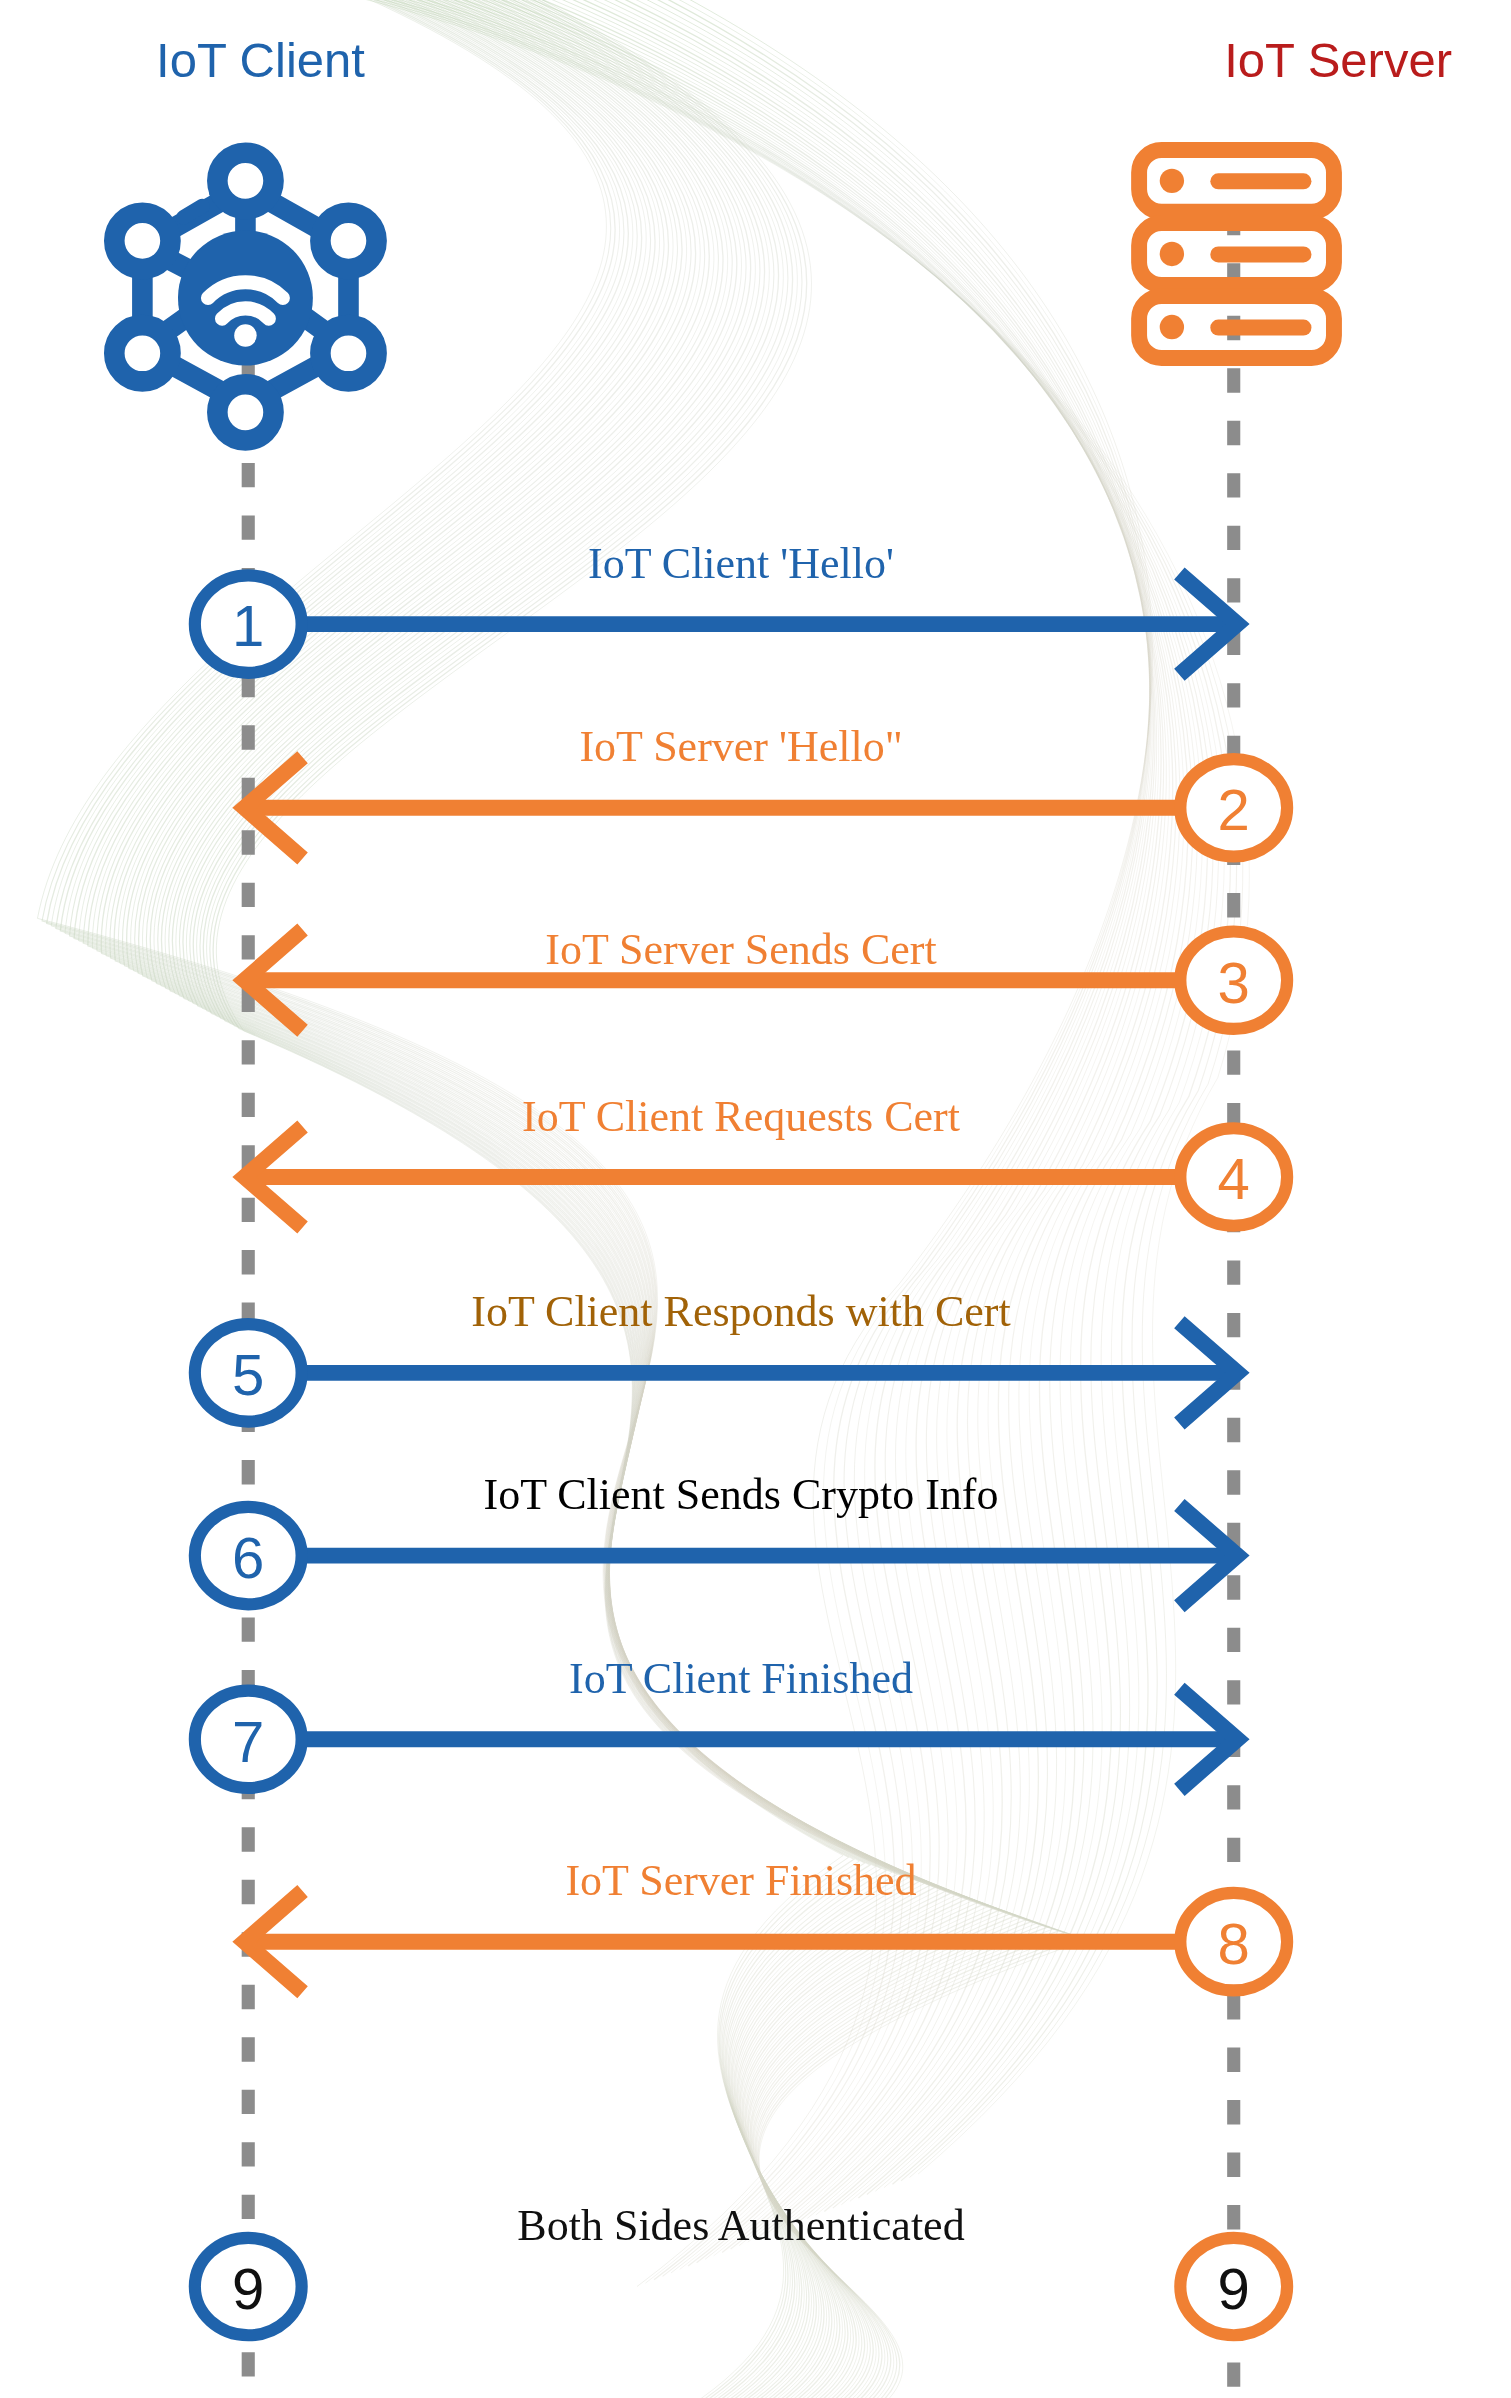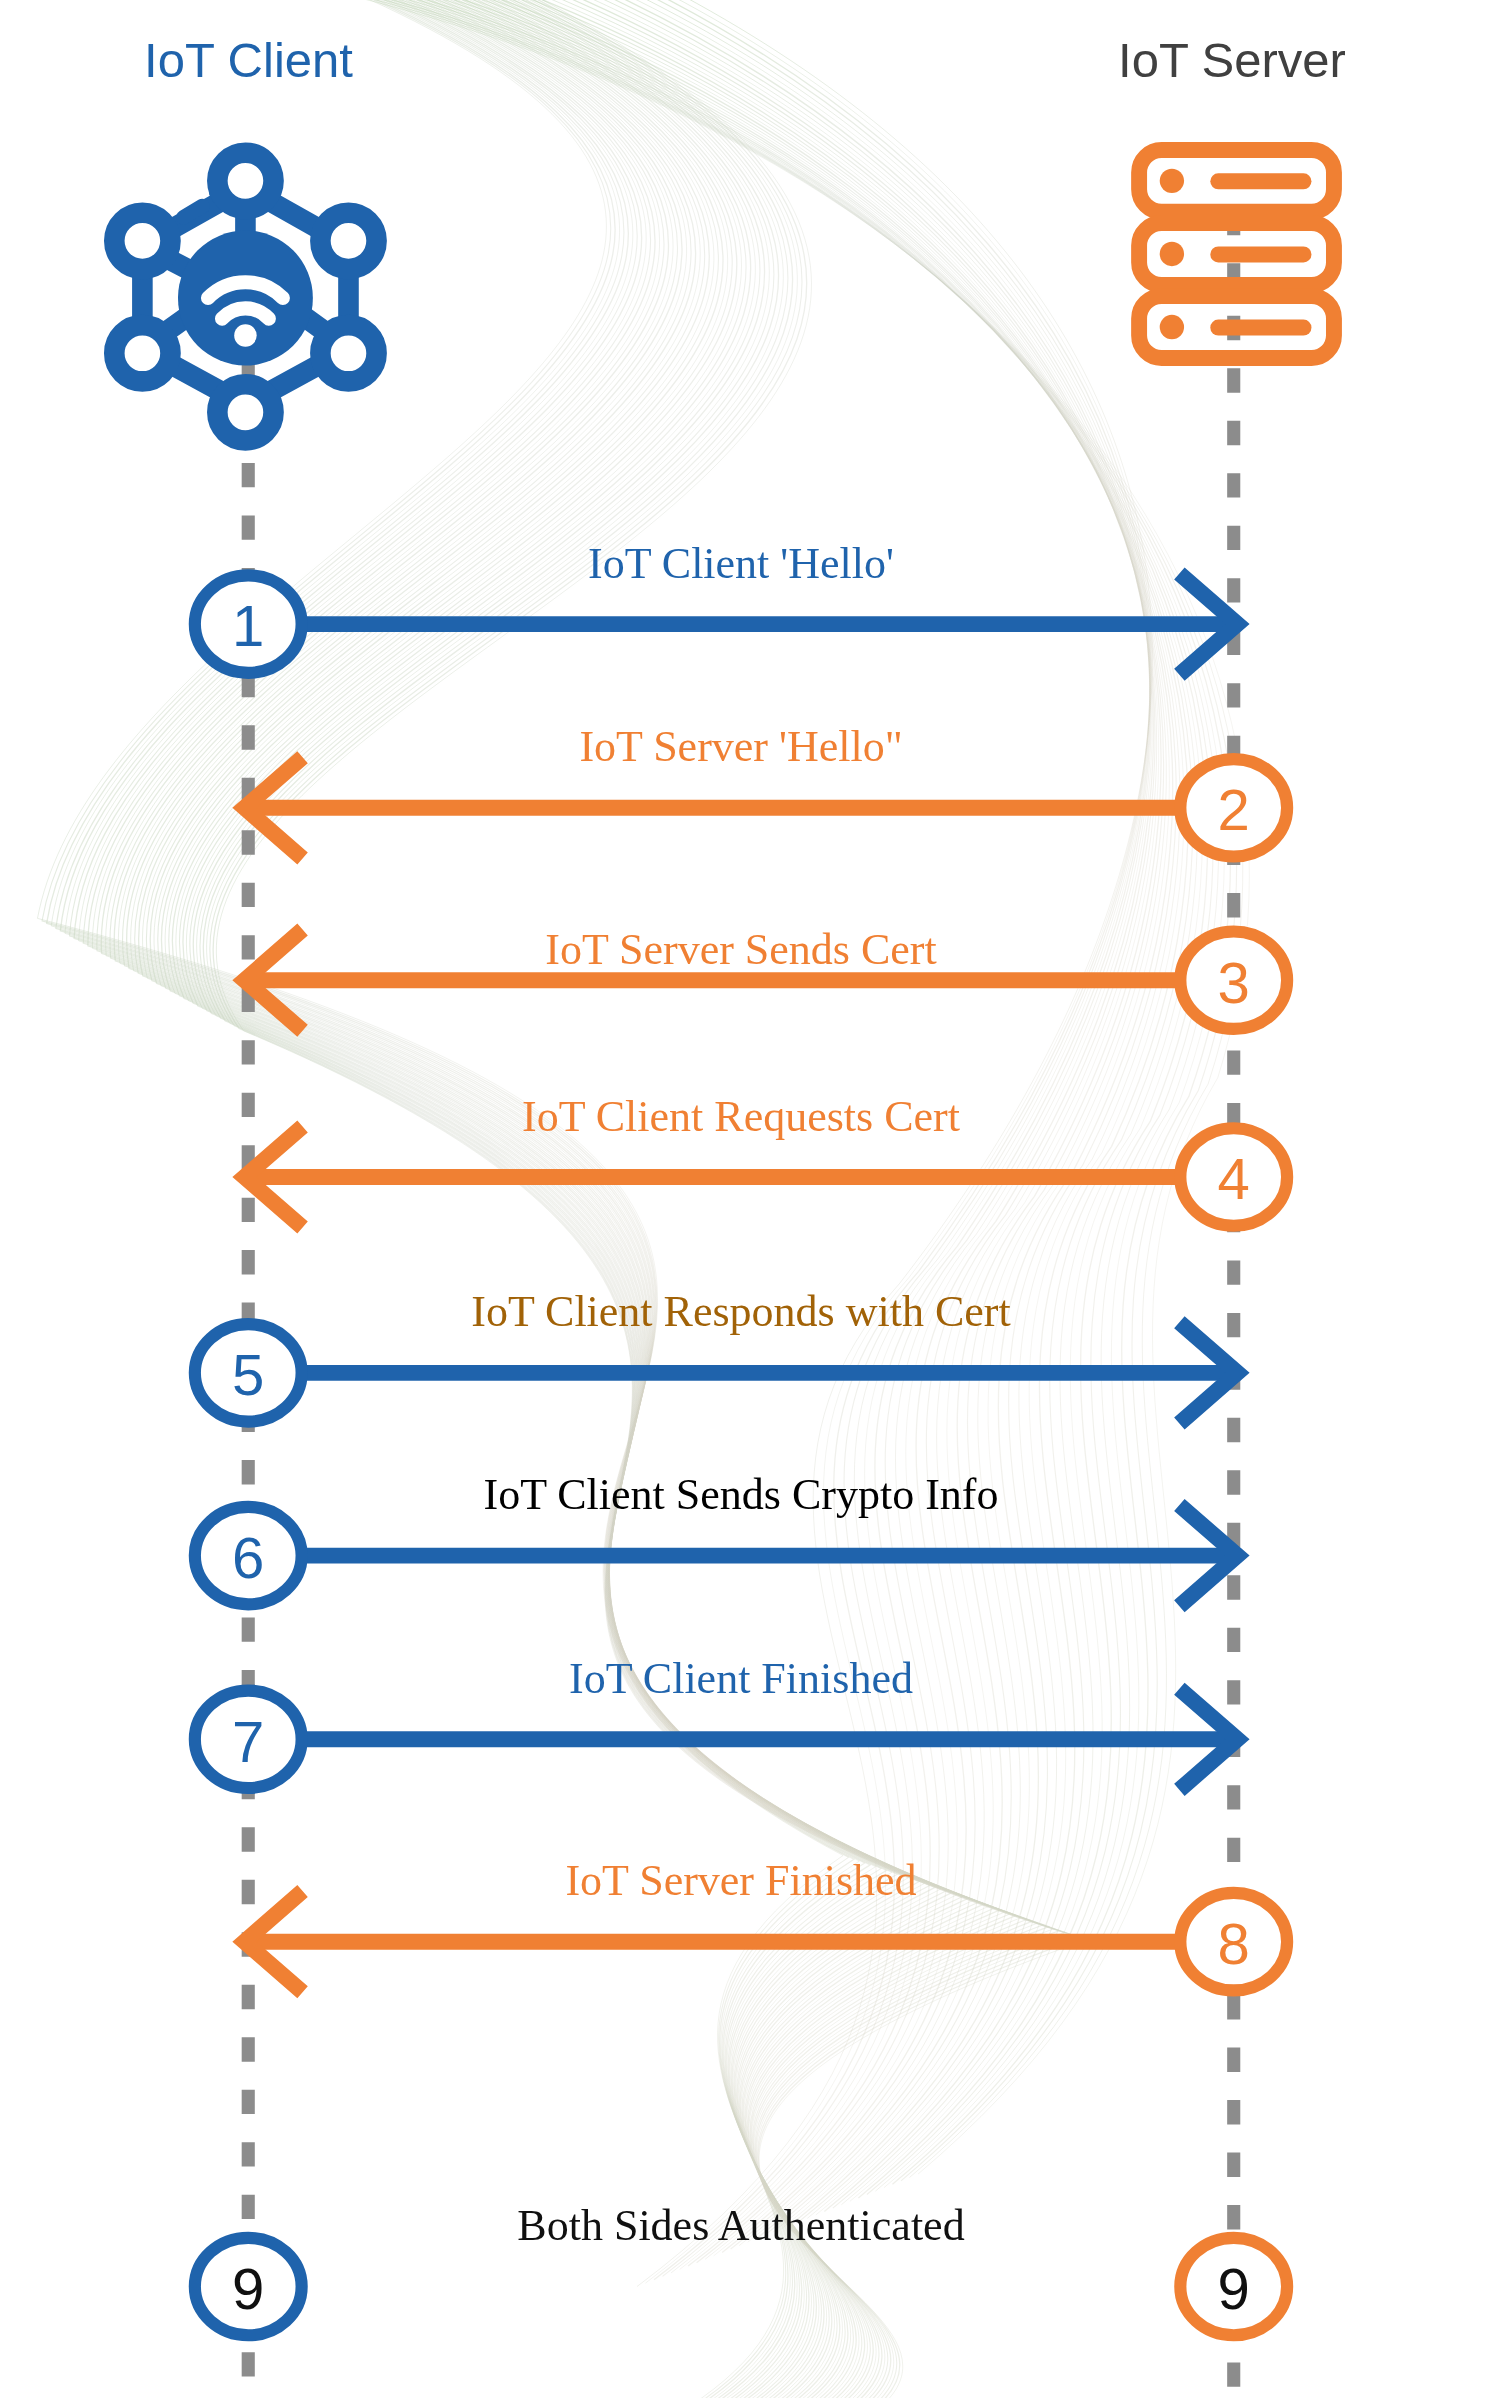--- a/index.html
+++ b/index.html
@@ -291,22 +291,22 @@
           <ellipse cx="265" cy="2440" rx="57" ry="52" fill="#ffffff" stroke="#1F63AC" stroke-width="13"></ellipse>
           <text x="265" y="2442" class="num-text" fill="#101010">9</text>
         </g>
         <g>
           <ellipse cx="1317" cy="2440" rx="57" ry="52" fill="#ffffff" stroke="#F08033" stroke-width="13"></ellipse>
           <text x="1317" y="2442" class="num-text" fill="#101010">9</text>
         </g>
       </g>
   </svg>
 
-  <div class="hdr" id="client-title" style="color:#1F63AC;">IoT Client</div>
-  <div class="hdr" id="server-title" style="color:#404040;">IoT Server</div>
+  <div class="hdr" id="client-title" style="color:#1F63AC;padding-left:12px;">IoT Client</div>
+  <div class="hdr" id="server-title" style="color:#b91c1c;text-align:right;">IoT Server</div>
 
   <div id="labels-layer">
       <div class="step-label" style="color: rgb(31, 99, 172); left: 741px; top: 538px;">IoT Client 'Hello'</div>
       <div class="step-label" style="color: rgb(240, 128, 51); left: 741px; top: 721px;">IoT Server 'Hello"</div>
       <div class="step-label" style="color: rgb(240, 128, 51); left: 741px; top: 894px; margin-top: 30px;">IoT Server Sends Cert</div>
       <div class="step-label" style="color: rgb(240, 128, 51); left: 741px; top: 1091px;">IoT Client Requests Cert</div>
       <div class="step-label" style="color: #a16207; left: 741px; top: 1286px;">IoT Client Responds with Cert</div>
       <div class="step-label" style="color: #000000; left: 741px; top: 1469px; text-align: right;">IoT Client Sends Crypto Info</div>
       <div class="step-label" style="color: rgb(31, 99, 172); left: 741px; top: 1653px;">IoT Client Finished</div>
       <div class="step-label" style="color: rgb(240, 128, 51); left: 741px; top: 1855px;">IoT Server Finished</div>

